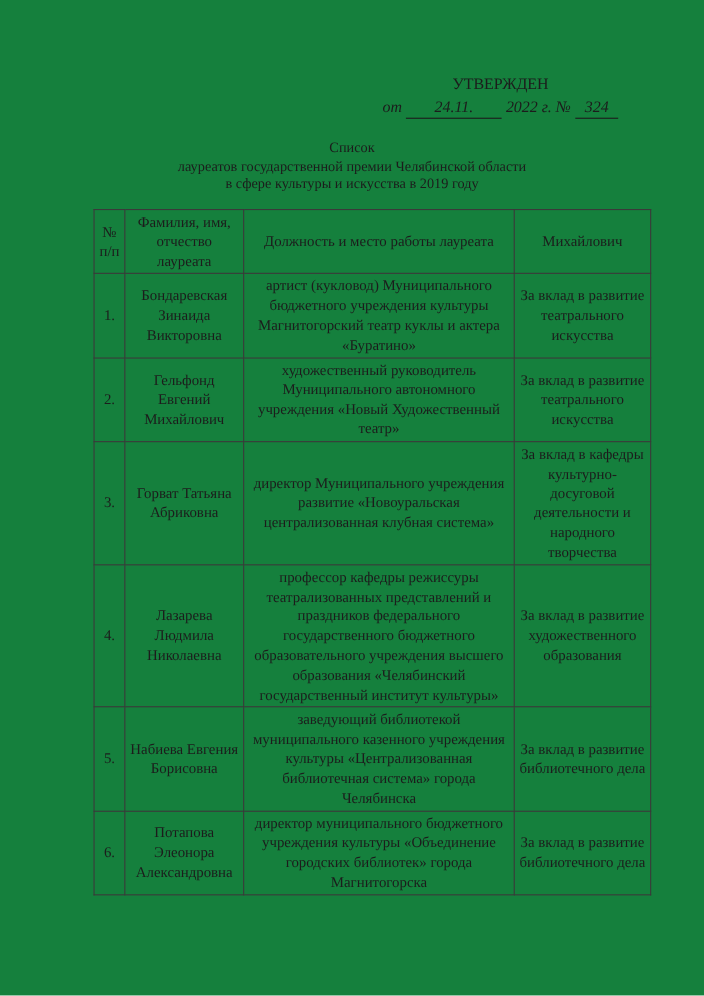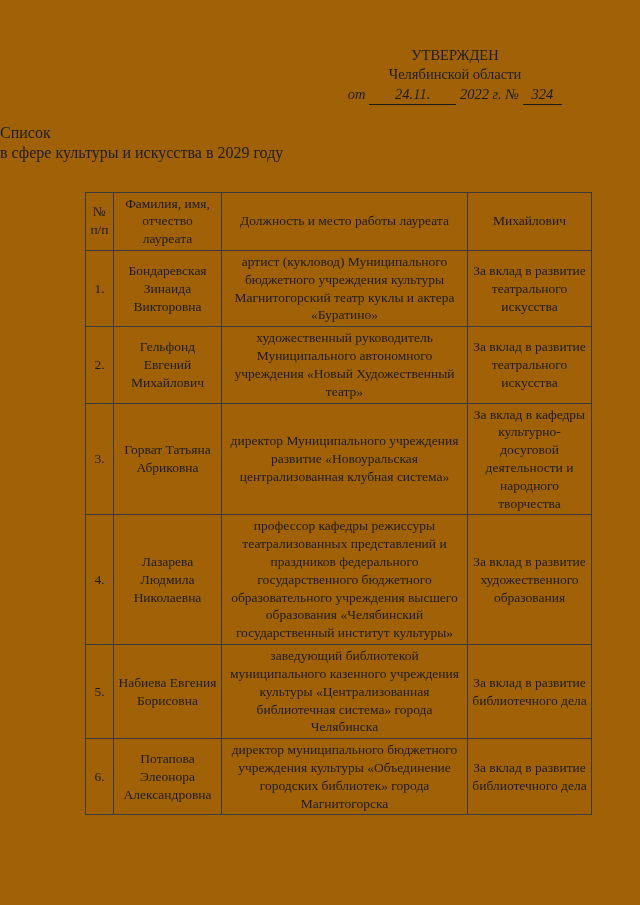--- a/index.html
+++ b/index.html
@@ -3,25 +3,25 @@
 <meta charset="utf-8">
 <style>
   html, body {
     margin: 0;
     padding: 0;
     background: #ffffff;
   }
   .page {
     width: 640px;
     height: 905px;
-    background: #a16207;
+    background: #15803d;
     font-family: "Liberation Serif", "DejaVu Serif", serif;
     color: #1c1c1c;
     box-sizing: border-box;
-    padding-top: 46px;
+    padding-top: 68px;
     overflow: hidden;
   }
   .approval-block {
     width: 300px;
     margin-left: 305px;
     text-align: center;
     font-size: 14.5px;
     line-height: 1.28;
   }
   .date-line {
@@ -34,27 +34,27 @@
     border-bottom: 1px solid #1c1c1c;
     padding: 0 26px;
   }
   .u-num {
     display: inline-block;
     border-bottom: 1px solid #1c1c1c;
     padding: 0 9px;
   }
   .doc-title {
     margin-top: 18px;
-    text-align: left;
-    font-size: 16px;
+    text-align: center;
+    font-size: 13px;
     line-height: 1.28;
   }
   table.laureates {
     margin-left: 85px;
-    margin-top: 28px;
+    margin-top: 14px;
     width: 486px;
     border-collapse: collapse;
     table-layout: fixed;
     font-size: 13.5px;
     line-height: 1.32;
   }
   table.laureates td, table.laureates th {
     border: 1px solid #3a3a3a;
     padding: 2px 3px;
     vertical-align: middle;
@@ -67,32 +67,32 @@
   .col-nom   { width: 124px; }
   td.c, th.c { text-align: center; }
 </style>
 </head>
 <body>
 
 <div class="page">
 
   <div class="approval-block">
     <div>УТВЕРЖДЕН</div>
-    <div>Челябинской области</div>
     <div class="date-line">
       <span>от</span>
       <span class="u-val">24.11.</span>
       <span>2022 г. №</span>
       <span class="u-num">324</span>
     </div>
   </div>
 
   <div class="doc-title">
     <div>Список</div>
-    <div>в сфере культуры и искусства в 2029 году</div>
+    <div>лауреатов государственной премии Челябинской области</div>
+    <div>в сфере культуры и искусства в 2019 году</div>
   </div>
 
   <table class="laureates">
     <colgroup>
       <col class="col-num">
       <col class="col-name">
       <col class="col-pos">
       <col class="col-nom">
     </colgroup>
     <thead>

